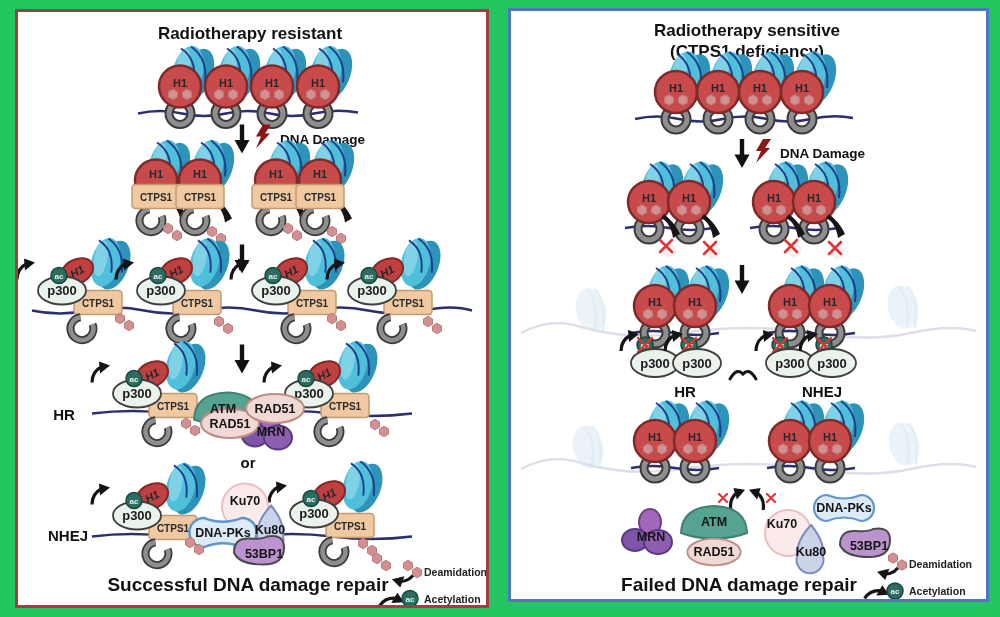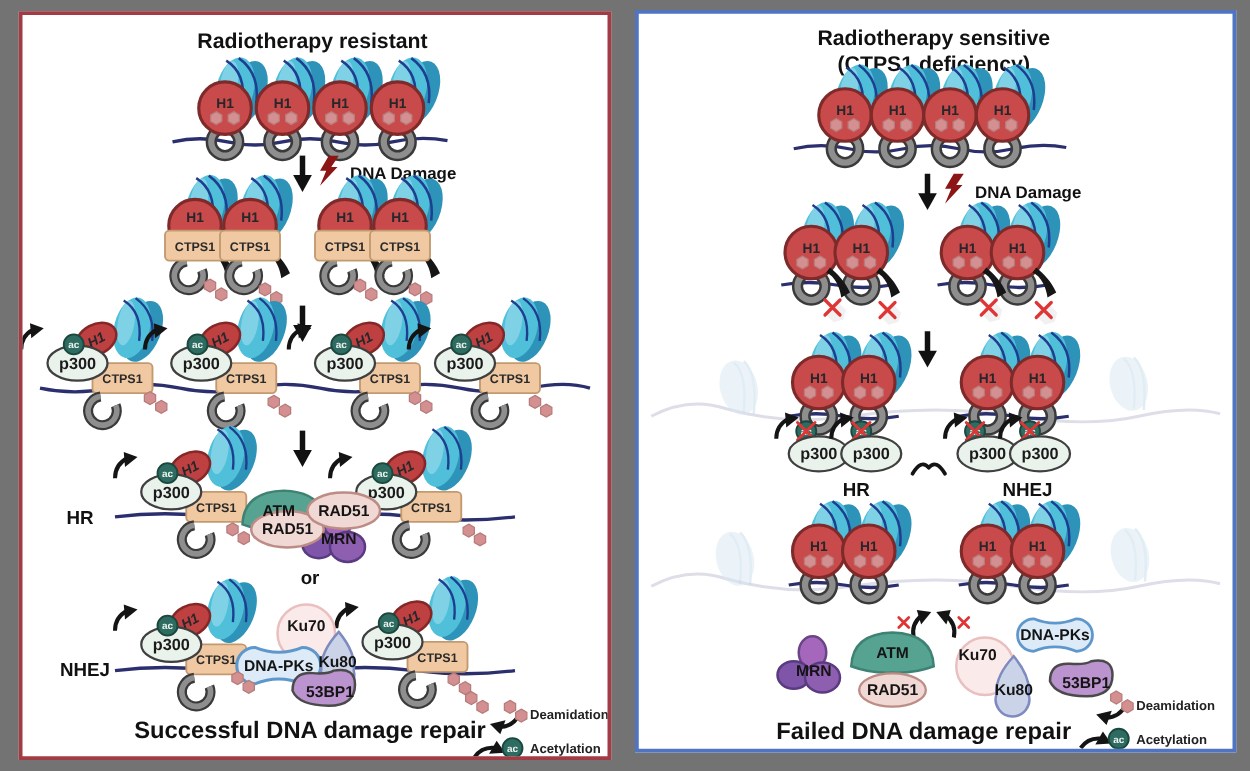--- a/index.html
+++ b/index.html
@@ -1,16 +1,16 @@
 <!DOCTYPE html>
 <html><head>
 <meta charset="utf-8">
 <style>
   html,body{margin:0;padding:0;background:#fff;}
-  .stage{position:relative;width:1000px;height:617px;background:#737373;
+  .stage{position:relative;width:1000px;height:617px;background:#22c55e;
          font-family:"Liberation Sans",sans-serif;overflow:hidden;}
   .panel{position:absolute;background:#ffffff;box-sizing:border-box;}
   .panel-left{left:15px;top:9px;width:474px;height:599px;border:3px solid #A23B44;}
   .panel-right{left:508px;top:8px;width:481px;height:594px;border:3px solid #4E74C2;}
   .panel svg{display:block;width:100%;height:100%;}
   #defs-holder{position:absolute;width:0;height:0;}
   .dna{fill:none;stroke:#2B2F6E;stroke-width:2.6;}
   .dna-light{fill:none;stroke:#DEDEE9;stroke-width:2.4;}
   text{font-family:"Liberation Sans",sans-serif;}
   .t-title{font-weight:bold;font-size:17px;fill:#111;text-anchor:middle;}

